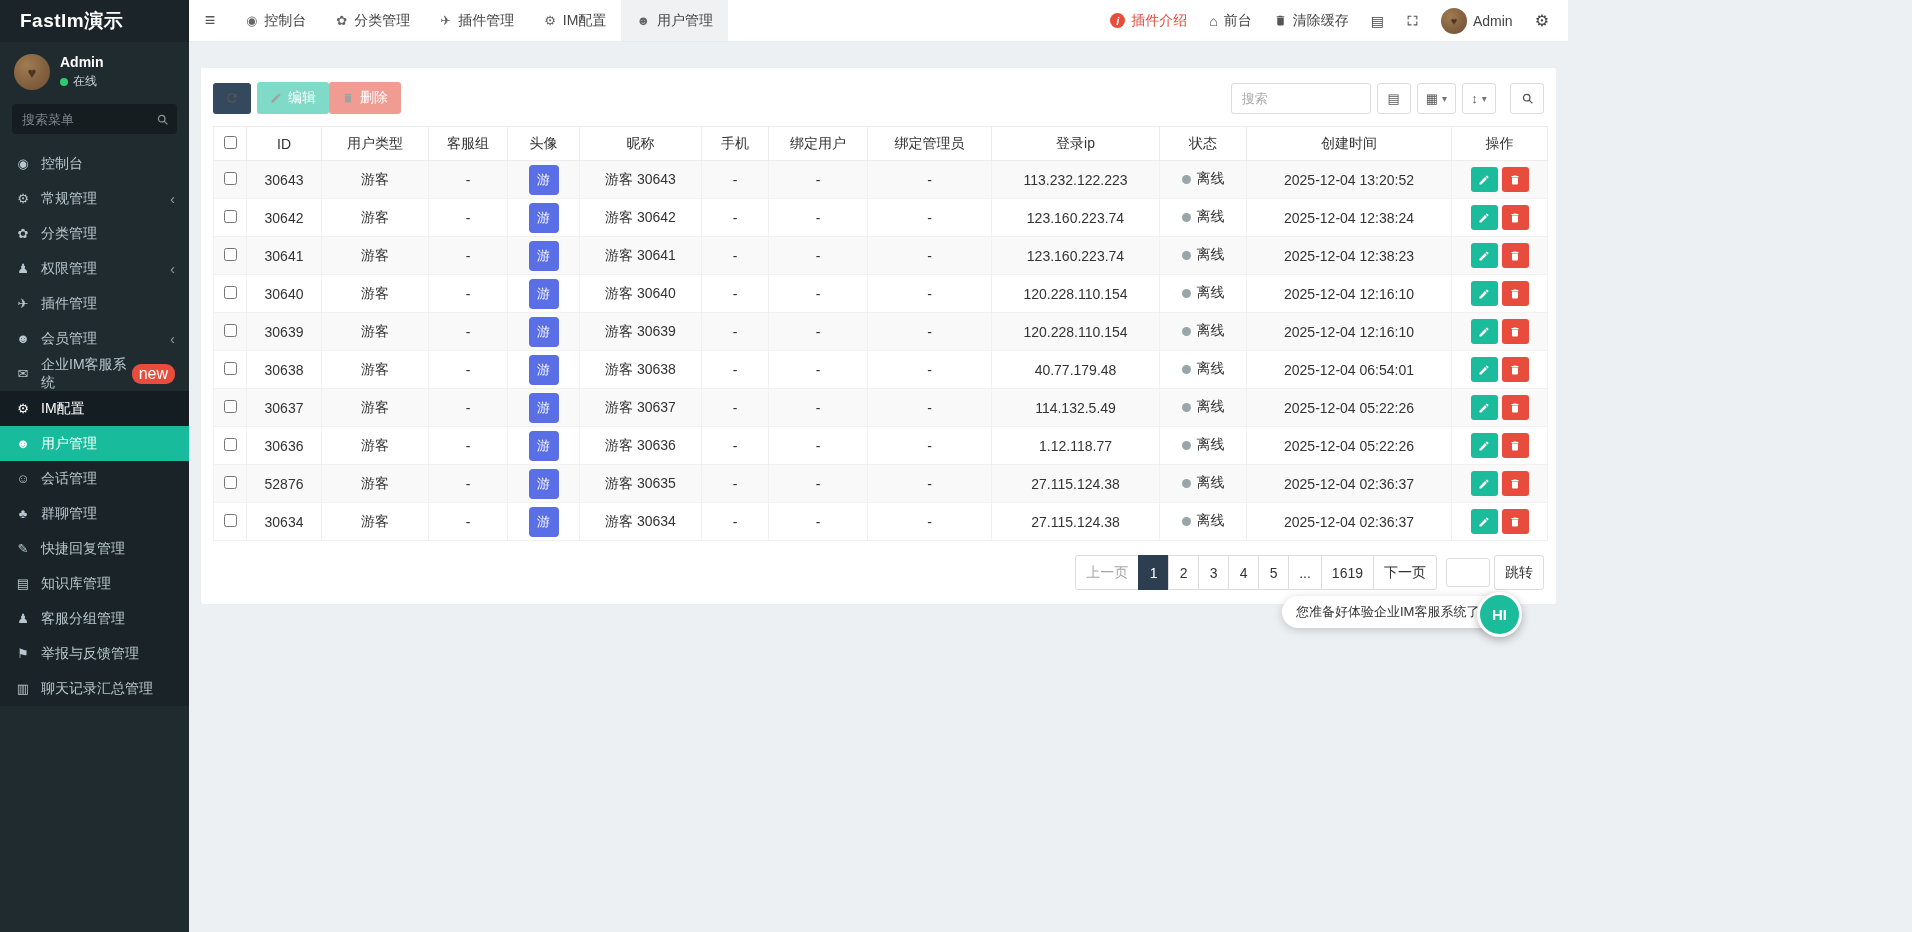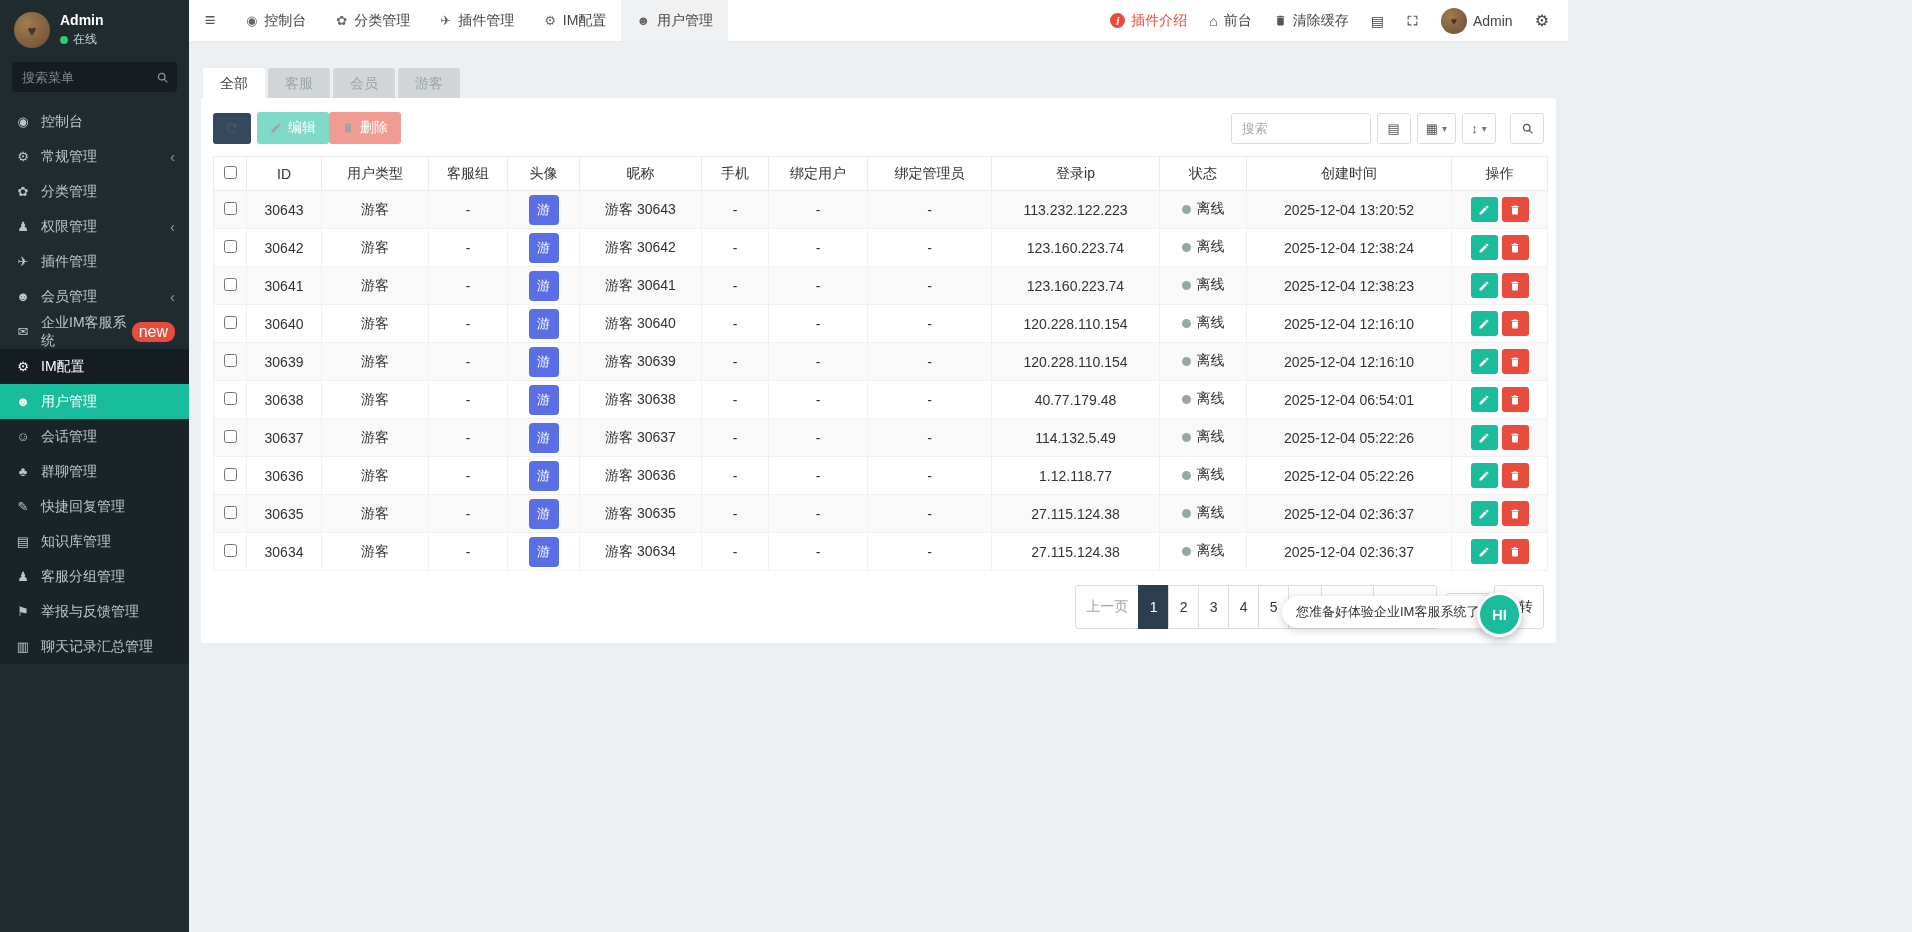--- a/index.html
+++ b/index.html
@@ -102,21 +102,21 @@
              display:inline-flex; align-items:center; justify-content:center; margin:0 2px; }
   .act-edit { background:#1abc9c; }
   .act-del { background:#e74c3c; }
 
   .table-footer { display:flex; align-items:center; margin-top:14px; font-size:14px; color:#666; }
   .page-size { display:inline-flex; align-items:center; gap:7px; height:29px; padding:0 9px;
                border:1px solid #ddd; border-radius:3px; background:#fff; color:#333;
                margin:0 7px; cursor:pointer; }
   .page-size .caret { font-size:10px; color:#666; }
   .pagination { margin-left:auto; display:flex; align-items:center; }
-  .page-btn { min-width:31px; height:44px; padding:0 10px; display:inline-flex; align-items:center;
+  .page-btn { min-width:31px; height:35px; padding:0 10px; display:inline-flex; align-items:center;
               justify-content:center; background:#fff; border:1px solid #ddd; margin-left:-1px;
               font-size:14px; color:#333; cursor:pointer; font-family:inherit; }
   .page-btn:first-child { border-radius:3px 0 0 3px; margin-left:0; }
   .page-btn.last { border-radius:0 3px 3px 0; }
   .page-btn.active { background:#2c3e50; border-color:#2c3e50; color:#fff; }
   .page-btn.disabled { color:#a7a7a7; }
   .jump-input { width:44px; height:29px; border:1px solid #ddd; border-radius:3px; margin-left:9px;
                 outline:none; padding:0 6px; font-size:13px; }
   .jump-btn { margin-left:4px; border-radius:3px !important; }
 
@@ -131,20 +131,21 @@
   .watermark { position:absolute; left:1335px; top:684px; color:rgba(140,150,156,.85); z-index:5; }
   .wm1 { font-size:20px; }
   .wm2 { font-size:13px; margin-top:4px; }
 </style>
 </head>
 <body>
 
 <div class="app">
 
   <aside class="sidebar">
+    <div class="logo">FastIm演示</div>
     <div class="user-panel">
       <div class="user-avatar">
         <span>♥</span>
       </div>
       <div class="user-meta">
         <div class="user-name">Admin</div>
         <div class="user-status">
           <span class="status-dot"></span>
           <span>在线</span>
         </div>
@@ -289,26 +290,20 @@
           </span>
           <span>Admin</span>
         </div>
         <div class="tr-item">
           <span style="font-size:16px;">⚙</span>
         </div>
       </div>
     </header>
 
     <div class="content">
-      <div class="view-tabs">
-          <div class="view-tab active">全部</div>
-          <div class="view-tab">客服</div>
-          <div class="view-tab">会员</div>
-          <div class="view-tab">游客</div>
-        </div>
       <div class="panel">
 
         <div class="toolbar">
           <button class="btn btn-refresh">
             <span class="svg-ic">
               <svg viewBox="0 0 24 24" width="14" height="14" fill="currentColor">
                   <path d="M17.65 6.35A7.96 7.96 0 0 0 12 4a8 8 0 1 0 7.73 10h-2.08A6 6 0 1 1 12 6c1.66 0 3.14.69 4.22 1.78L13 11h7V4l-2.35 2.35z"></path>
                 </svg>
             </span>
           </button>
@@ -565,21 +560,21 @@
                       <path d="M3 17.25V21h3.75L17.81 9.94l-3.75-3.75L3 17.25zM20.71 7.04a1 1 0 0 0 0-1.41l-2.34-2.34a1 1 0 0 0-1.41 0l-1.83 1.83 3.75 3.75 1.83-1.83z"></path>
                     </svg>
                   </button><button class="act-btn act-del">
                     <svg viewBox="0 0 24 24" width="12" height="12" fill="currentColor">
                       <path d="M6 19a2 2 0 0 0 2 2h8a2 2 0 0 0 2-2V7H6v12zM19 4h-3.5l-1-1h-5l-1 1H5v2h14V4z"></path>
                     </svg>
                   </button></td>
               </tr>
               <tr>
                 <td><input type="checkbox" style=""></td>
-                <td>30635</td>
+                <td>52876</td>
                 <td>游客</td>
                 <td>-</td>
                 <td><span class="avatar-badge" style="background: rgb(90, 110, 230);">游</span></td>
                 <td>游客 30635</td>
                 <td>-</td>
                 <td>-</td>
                 <td>-</td>
                 <td>27.115.124.38</td>
                 <td><span class="dot-gray"></span><span class="status-label">离线</span></td>
                 <td>2025-12-04 02:36:37</td>

